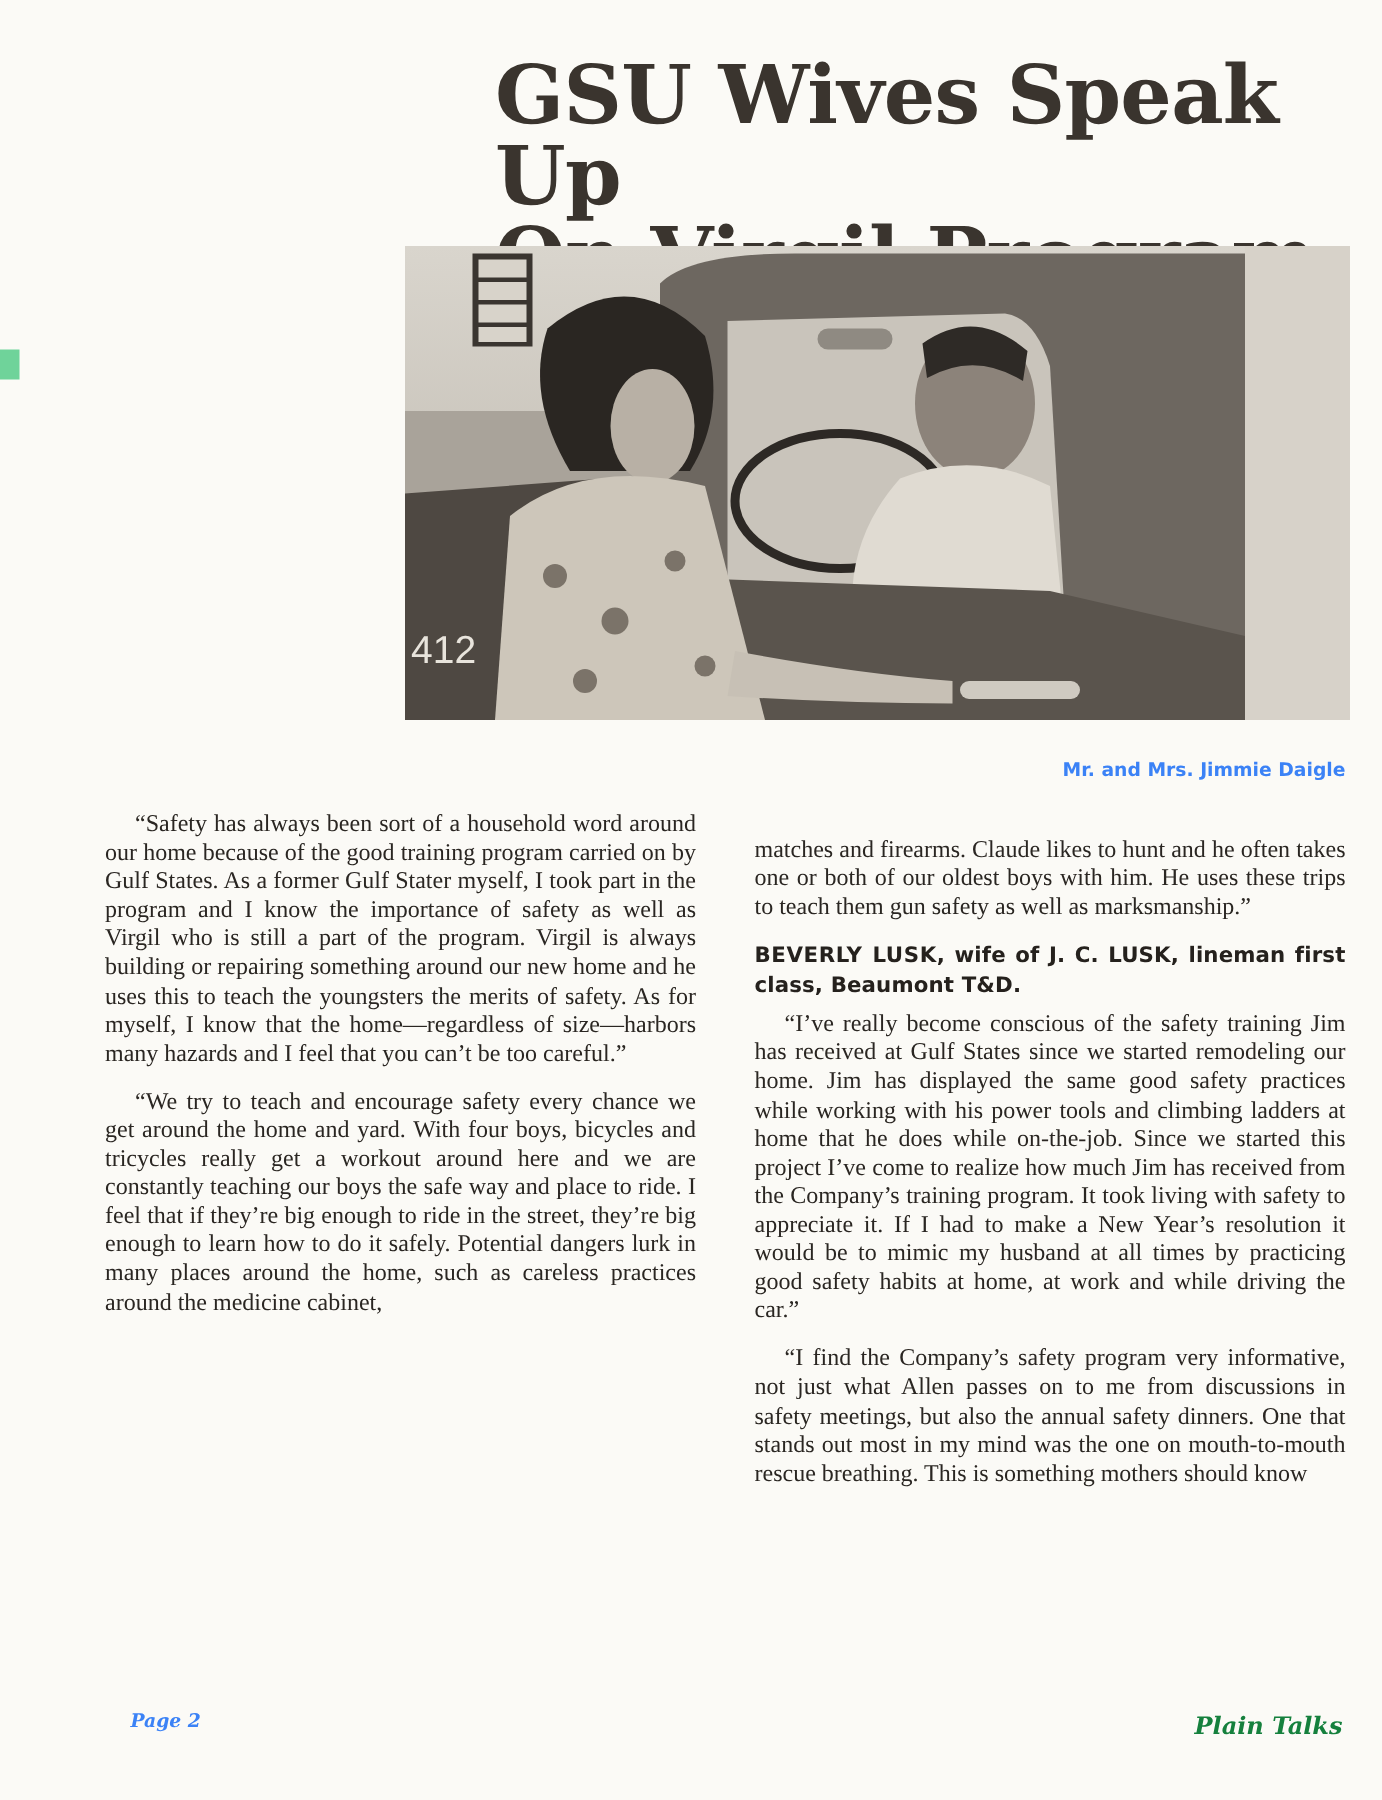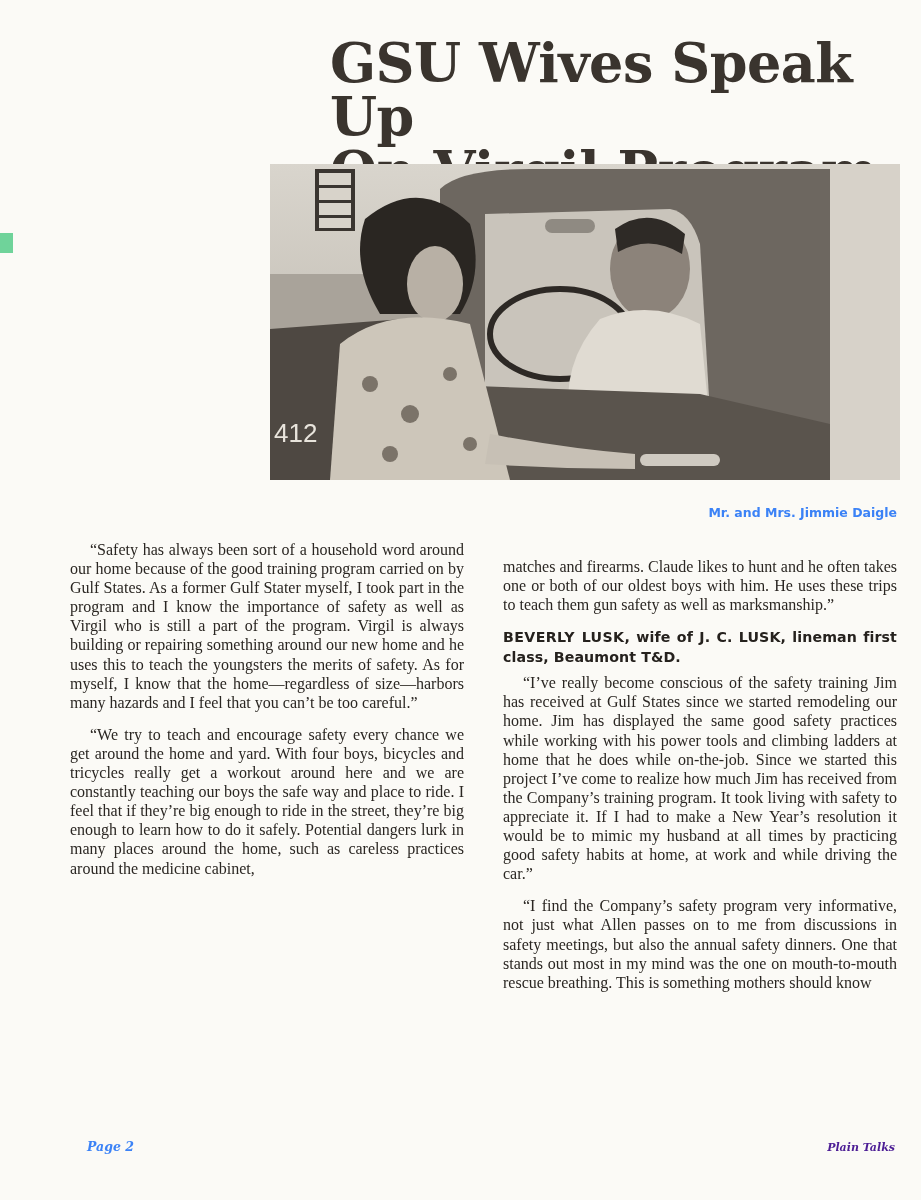--- a/index.html
+++ b/index.html
@@ -50,21 +50,21 @@
   .quote { margin: 0 0 13px 0; text-indent: 20px; }
   .quote.cont { text-indent: 0; }
   .footer-left {
     position: absolute; left: 70px; top: 1139px;
     font-family: "DejaVu Serif", "Liberation Serif", serif;
     font-style: italic; font-weight: bold; font-size: 12.5px; color: #3b82f6; margin-left: 17px;
   }
   .footer-right {
     position: absolute; right: 26px; top: 1141px;
     font-family: "DejaVu Serif", "Liberation Serif", serif;
-    font-style: italic; font-weight: bold; font-size: 11px; color: #4c1d95;
+    font-style: italic; font-weight: bold; font-size: 16px; color: #15803d;
   }
 </style>
 </head>
 <body>
 
 <div class="green-tab"></div>
 
 <h1 class="title">
   <span>GSU Wives Speak Up</span><br>
   <span>On Virgil Program</span>

